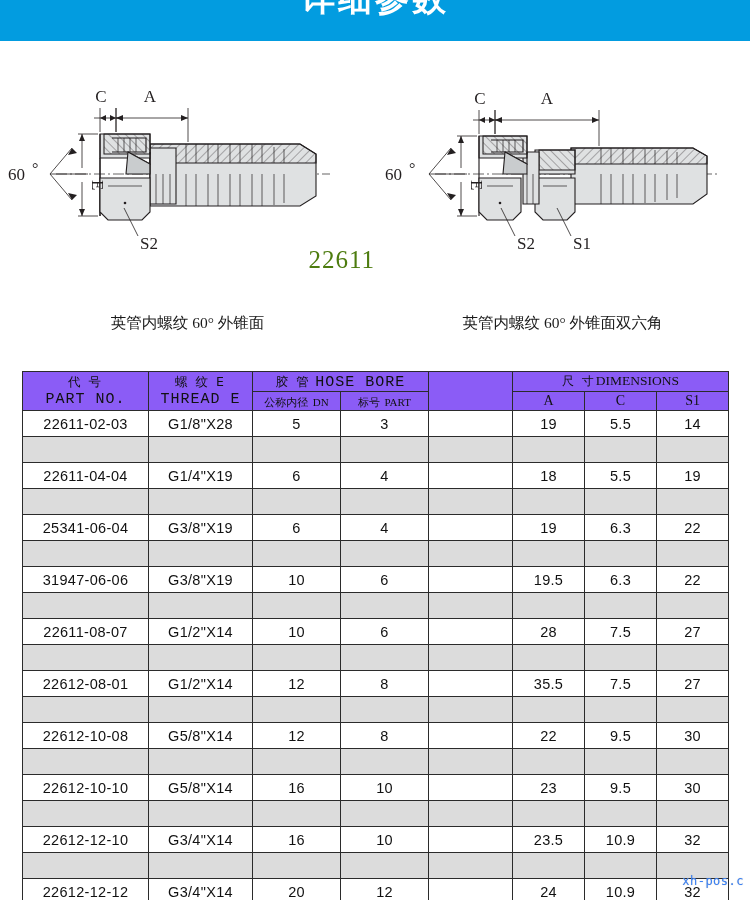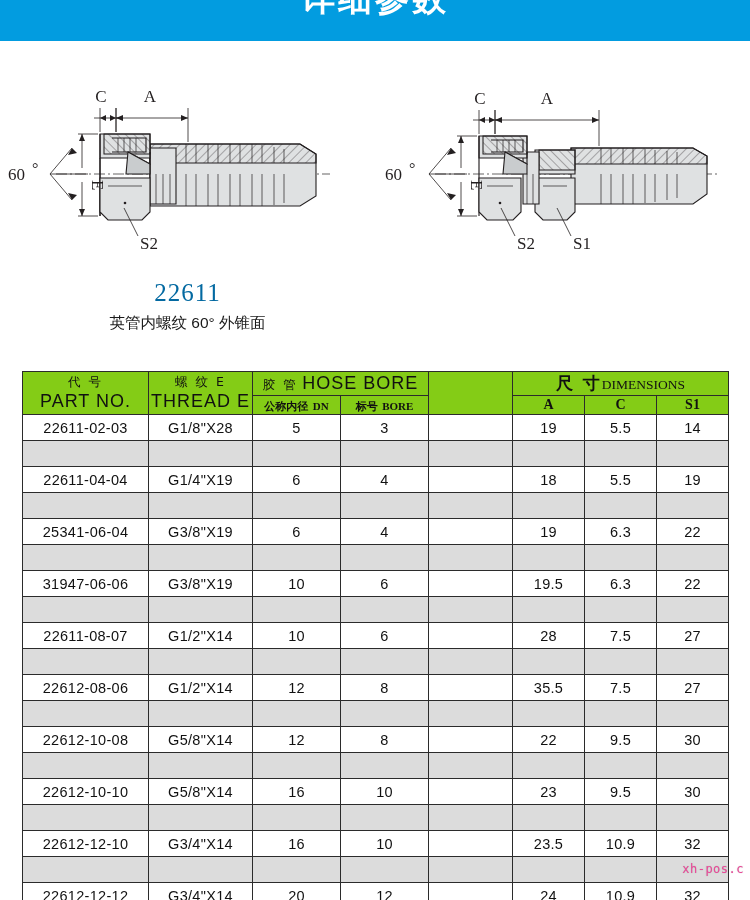--- a/index.html
+++ b/index.html
@@ -41,31 +41,31 @@
     position: absolute;
     top: 0;
     width: 375px; height: 309px;
   }
   .fig.left  { left: 0; }
   .fig.right { left: 375px; }
 
   .fig-svg { position: absolute; left: 0; top: 45px; }
 
   .fig-code {
-    position: absolute; top: 238px; left: 0; width: 375px;
-    text-align: center;
+    position: absolute; top: 205px; left: 0; width: 375px;
+    text-align: right;
     font-family: "Liberation Serif", serif;
     font-size: 25px;
-    color: #0369a1;
+    color: #4d7c0f;
     letter-spacing: 1px;
   }
   .fig-desc {
     position: absolute; top: 272px; left: 0; width: 375px;
     text-align: center;
-    font-family: Liberation Sans, sans-serif;
+    font-family: Liberation Serif, serif;
     font-size: 15.5px;
     color: #1a1a1a;
     white-space: nowrap;
   }
 
   
   .spec-table {
     position: absolute;
     left: 22px; top: 371px;
     width: 706px;
@@ -74,56 +74,55 @@
     table-layout: fixed;
   }
   .spec-table td, .spec-table th {
     border: 1px solid #2b2b2b;
     padding: 0;
     text-align: center;
     vertical-align: middle;
     color: #111111;
     font-weight: normal;
   }
-  .spec-table thead td { background: #84cc16; }
+  .spec-table thead td { background: #8b5cf6; }
 
   .hdr-cn {
     font-family: "DejaVu Sans", sans-serif;
     font-size: 12.5px;
     letter-spacing: 2px;
   }
   .hdr-en {
-    font-family: Liberation Sans, sans-serif;
-    font-size: 18px;
+    font-family: Liberation Mono, monospace;
+    font-size: 15px;
     letter-spacing: 1px;
   }
   .hdr-sub-cn {
     font-family: "DejaVu Sans", sans-serif;
     font-size: 11px;
   }
   .hdr-sub-en {
     font-family: "Liberation Serif", serif;
     font-size: 11px;
   }
   .hdr-dim {
     font-family: "Liberation Serif", serif;
     font-size: 13.5px;
   }
   .hdr-dim .cn {
     font-family: "DejaVu Sans", sans-serif;
-    font-size: 17px;
+    font-size: 12px;
     letter-spacing: 2px;
-    font-weight: bold;
   }
   .hdr-letter {
     font-family: "Liberation Serif", serif;
     font-size: 14px;
   }
   .h-row-top td { height: 19px; }
-  .h-row-bot td { height: 19px; font-weight: bold; }
+  .h-row-bot td { height: 19px; }
 
   tbody tr.data-row td {
     height: 26px;
     background: #ffffff;
     font-size: 14.5px;
     letter-spacing: 0.3px;
   }
   tbody tr.spacer-row td {
     height: 26px;
     background: #dcdcdc;
@@ -135,24 +134,24 @@
   col.c-dn     { width: 88px;  }
   col.c-dash   { width: 88px;  }
   col.c-blank  { width: 84px;  }
   col.c-a      { width: 72px;  }
   col.c-c      { width: 72px;  }
   col.c-s1     { width: 72px;  }
 
   
   .watermark {
     position: absolute;
-    right: 6px; bottom: 24px;
+    right: 6px; bottom: 12px;
     font-family: "DejaVu Sans Mono", monospace;
     font-size: 12px;
-    color: #ec4899;
+    color: #3b82f6;
     letter-spacing: 0.5px;
     white-space: nowrap;
     text-shadow: 0 0 1px rgba(120,120,120,.55);
     pointer-events: none;
   }
 
   
   .dwg { stroke: #231f20; fill: none; stroke-width: 1.15; }
   .dwg-thin { stroke: #231f20; fill: none; stroke-width: 0.7; }
   .dwg-fill { fill: #dfe1e2; stroke: #231f20; stroke-width: 1.1; }
@@ -364,20 +363,21 @@
         <polygon points="120,34 127,31 127,37" fill="#231f20" stroke="none"></polygon>
         <polygon points="224,34 217,31 217,37" fill="#231f20" stroke="none"></polygon>
         <text class="lbl" x="172" y="18" text-anchor="middle">A</text>
 
         <path class="dim-line" d="M126 122 L140 150"></path>
         <text class="lbl" x="142" y="163">S2</text>
         <path class="dim-line" d="M182 122 L196 150"></path>
         <text class="lbl" x="198" y="163">S1</text>
       </svg>
 
+      <div class="fig-desc">英管内螺纹 60° 外锥面双六角</div>
     </div>
   </div>
 
   <table class="spec-table">
     <colgroup>
       <col class="c-part">
         <col class="c-thread">
         <col class="c-dn">
         <col class="c-dash">
       <col class="c-blank">
@@ -404,21 +404,21 @@
           <span class="cn">尺 寸</span><span>DIMENSIONS</span>
         </td>
       </tr>
       <tr class="h-row-bot">
         <td>
           <span class="hdr-sub-cn">公称内径</span>
           <span class="hdr-sub-en">DN</span>
         </td>
         <td>
           <span class="hdr-sub-cn">标号</span>
-          <span class="hdr-sub-en">BORE</span>
+          <span class="hdr-sub-en">PART</span>
         </td>
         <td class="hdr-letter">A</td>
         <td class="hdr-letter">C</td>
         <td class="hdr-letter">S1</td>
       </tr>
     </thead>
     <tbody id="table-body">
         <tr class="data-row">
           <td>22611-02-03</td>
           <td>G1/8"X28</td>
@@ -513,21 +513,21 @@
           <td></td>
           <td></td>
           <td></td>
           <td></td>
           <td></td>
           <td></td>
           <td></td>
           <td></td>
         </tr>
         <tr class="data-row">
-          <td>22612-08-06</td>
+          <td>22612-08-01</td>
           <td>G1/2"X14</td>
           <td>12</td>
           <td>8</td>
           <td></td>
           <td>35.5</td>
           <td>7.5</td>
           <td>27</td>
         </tr>
         <tr class="spacer-row">
           <td></td>

